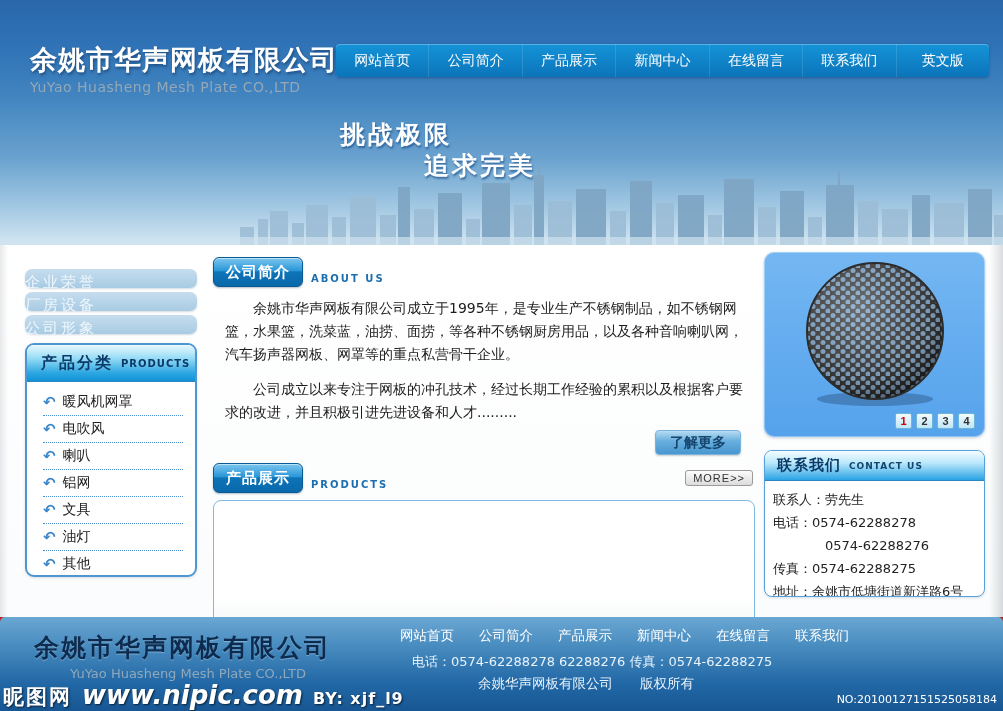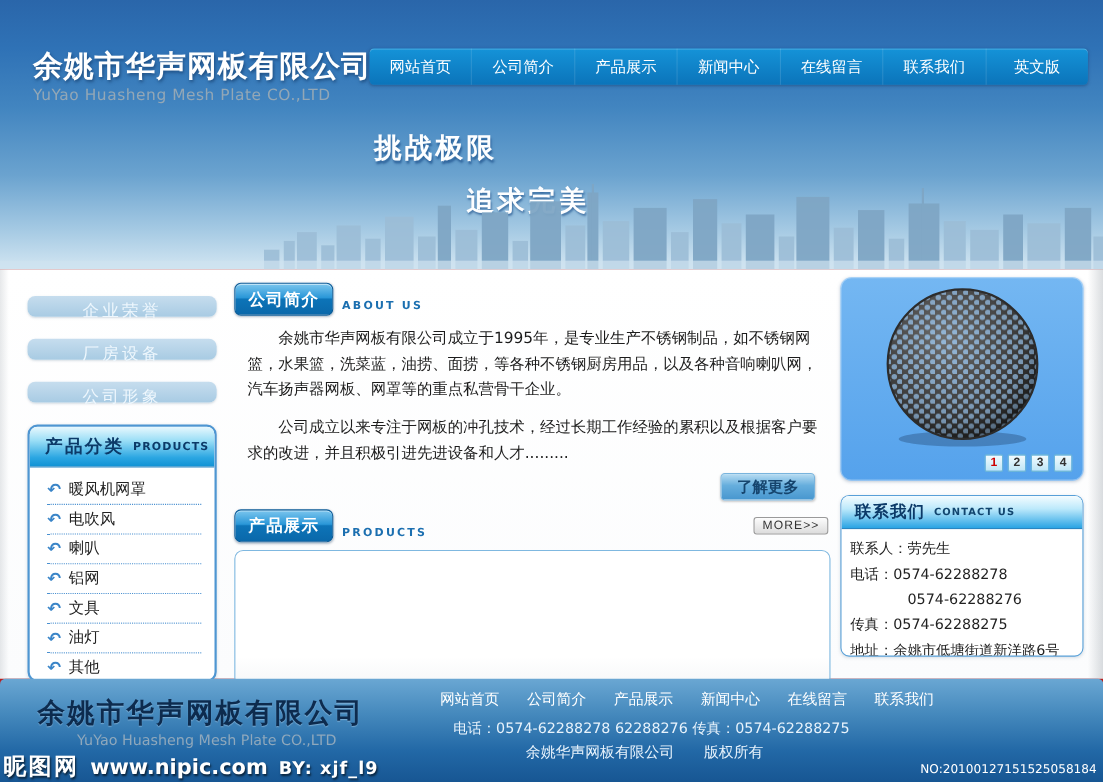--- a/index.html
+++ b/index.html
@@ -14,32 +14,32 @@
   .logo-en{font-size:14px;color:#93a7b6;margin-top:1px;letter-spacing:.5px;}
   .main-nav{position:absolute;left:336px;top:44px;width:653px;height:33px;display:flex;
     background:linear-gradient(180deg,#1593d8,#0b74ba);border-radius:4px;
     box-shadow:0 1px 3px rgba(0,30,70,.35), inset 0 1px 0 rgba(255,255,255,.28);}
   .nav-item{flex:1;display:flex;align-items:center;justify-content:center;color:#fff;font-size:14px;
     border-right:1px solid rgba(255,255,255,.12);cursor:pointer;white-space:nowrap;}
   .nav-item:last-child{border-right:none;}
   .slogan{position:absolute;color:#fdfeff;font-weight:bold;font-size:25px;letter-spacing:3px;
     text-shadow:1px 2px 2px rgba(20,70,130,.65);}
   .slogan1{left:340px;top:118px;}
-  .slogan2{left:424px;top:166px;}
+  .slogan2{left:424px;top:149px;}
   .skyline{position:absolute;bottom:0;left:0;width:100%;height:78px;display:block;}
 
   
   .main{position:absolute;top:245px;left:0;right:0;height:372px;background:linear-gradient(180deg,#ffffff,#fbfcfd);}
   .edge-r{position:absolute;top:0;right:0;width:14px;height:100%;background:linear-gradient(90deg,rgba(120,130,140,0),rgba(120,130,140,.28));}
   .edge-l{position:absolute;top:0;left:0;width:8px;height:100%;background:linear-gradient(90deg,rgba(120,130,140,.18),rgba(120,130,140,0));}
 
   
   .left-col{position:absolute;left:25px;top:24px;width:172px;}
-  .side-btn{height:19px;line-height:27px;text-align:center;background:linear-gradient(180deg,#c6ddee,#a8cbe3);
-    border-radius:7px;color:#eef7fd;font-size:15px;letter-spacing:3px;margin-bottom:20px;
+  .side-btn{height:19px;line-height:27px;text-align:left;background:linear-gradient(180deg,#c6ddee,#a8cbe3);
+    border-radius:7px;color:#eef7fd;font-size:15px;letter-spacing:3px;margin-bottom:4px;
     box-shadow:0 1px 2px rgba(80,110,140,.25);cursor:pointer;}
   .cat-panel{margin-top:9px;border-radius:9px;border:2px solid #4e96d2;background:#fff;overflow:hidden;height:230px;
     box-shadow:0 1px 3px rgba(80,110,140,.2);}
   .cat-head{height:36px;background:linear-gradient(180deg,#e8f8fe 0%,#9adef6 35%,#2ba6e2 78%,#1192d4 100%);
     display:flex;align-items:center;padding-left:14px;border-bottom:1px solid #2a86c2;}
   .cat-title{font-size:16px;font-weight:bold;color:#0c3a68;letter-spacing:2px;}
   .cat-sub{font-size:10px;font-weight:bold;color:#0c3a68;margin-left:8px;letter-spacing:1px;}
   .cat-list{list-style:none;margin:0;padding:7px 12px 0 16px;}
   .cat-item{display:flex;align-items:center;gap:7px;height:26px;border-bottom:1px dotted #4a90d0;
     font-size:14px;color:#222;cursor:pointer;}
@@ -92,21 +92,21 @@
   .f-links{position:absolute;left:400px;top:10px;display:flex;gap:25px;color:#fff;font-size:13.5px;}
   .f-link{cursor:pointer;white-space:nowrap;}
   .f-phone{position:absolute;left:412px;top:36px;color:#e8f3fc;font-size:13px;}
   .f-copy{position:absolute;left:478px;top:58px;color:#e8f3fc;font-size:13.5px;text-align:right;}
   .f-serial{position:absolute;right:6px;bottom:5px;color:#fff;font-size:11px;}
 
   
   .watermark{position:absolute;left:3px;bottom:0;display:flex;align-items:baseline;gap:10px;color:#fff;font-weight:bold;
     text-shadow:1px 1px 2px rgba(0,0,0,.65);}
   .wm-logo{font-size:21px;letter-spacing:2px;}
-  .wm-url{font-size:19px;}
+  .wm-url{font-size:26px;font-style:italic;}
   .wm-by{font-size:16px;letter-spacing:1px;}
 </style>
 </head>
 <body>
 
 <div class="page">
 
   <div class="top-area">
     <div class="logo">
       <div class="logo-cn">余姚市华声网板有限公司</div>

